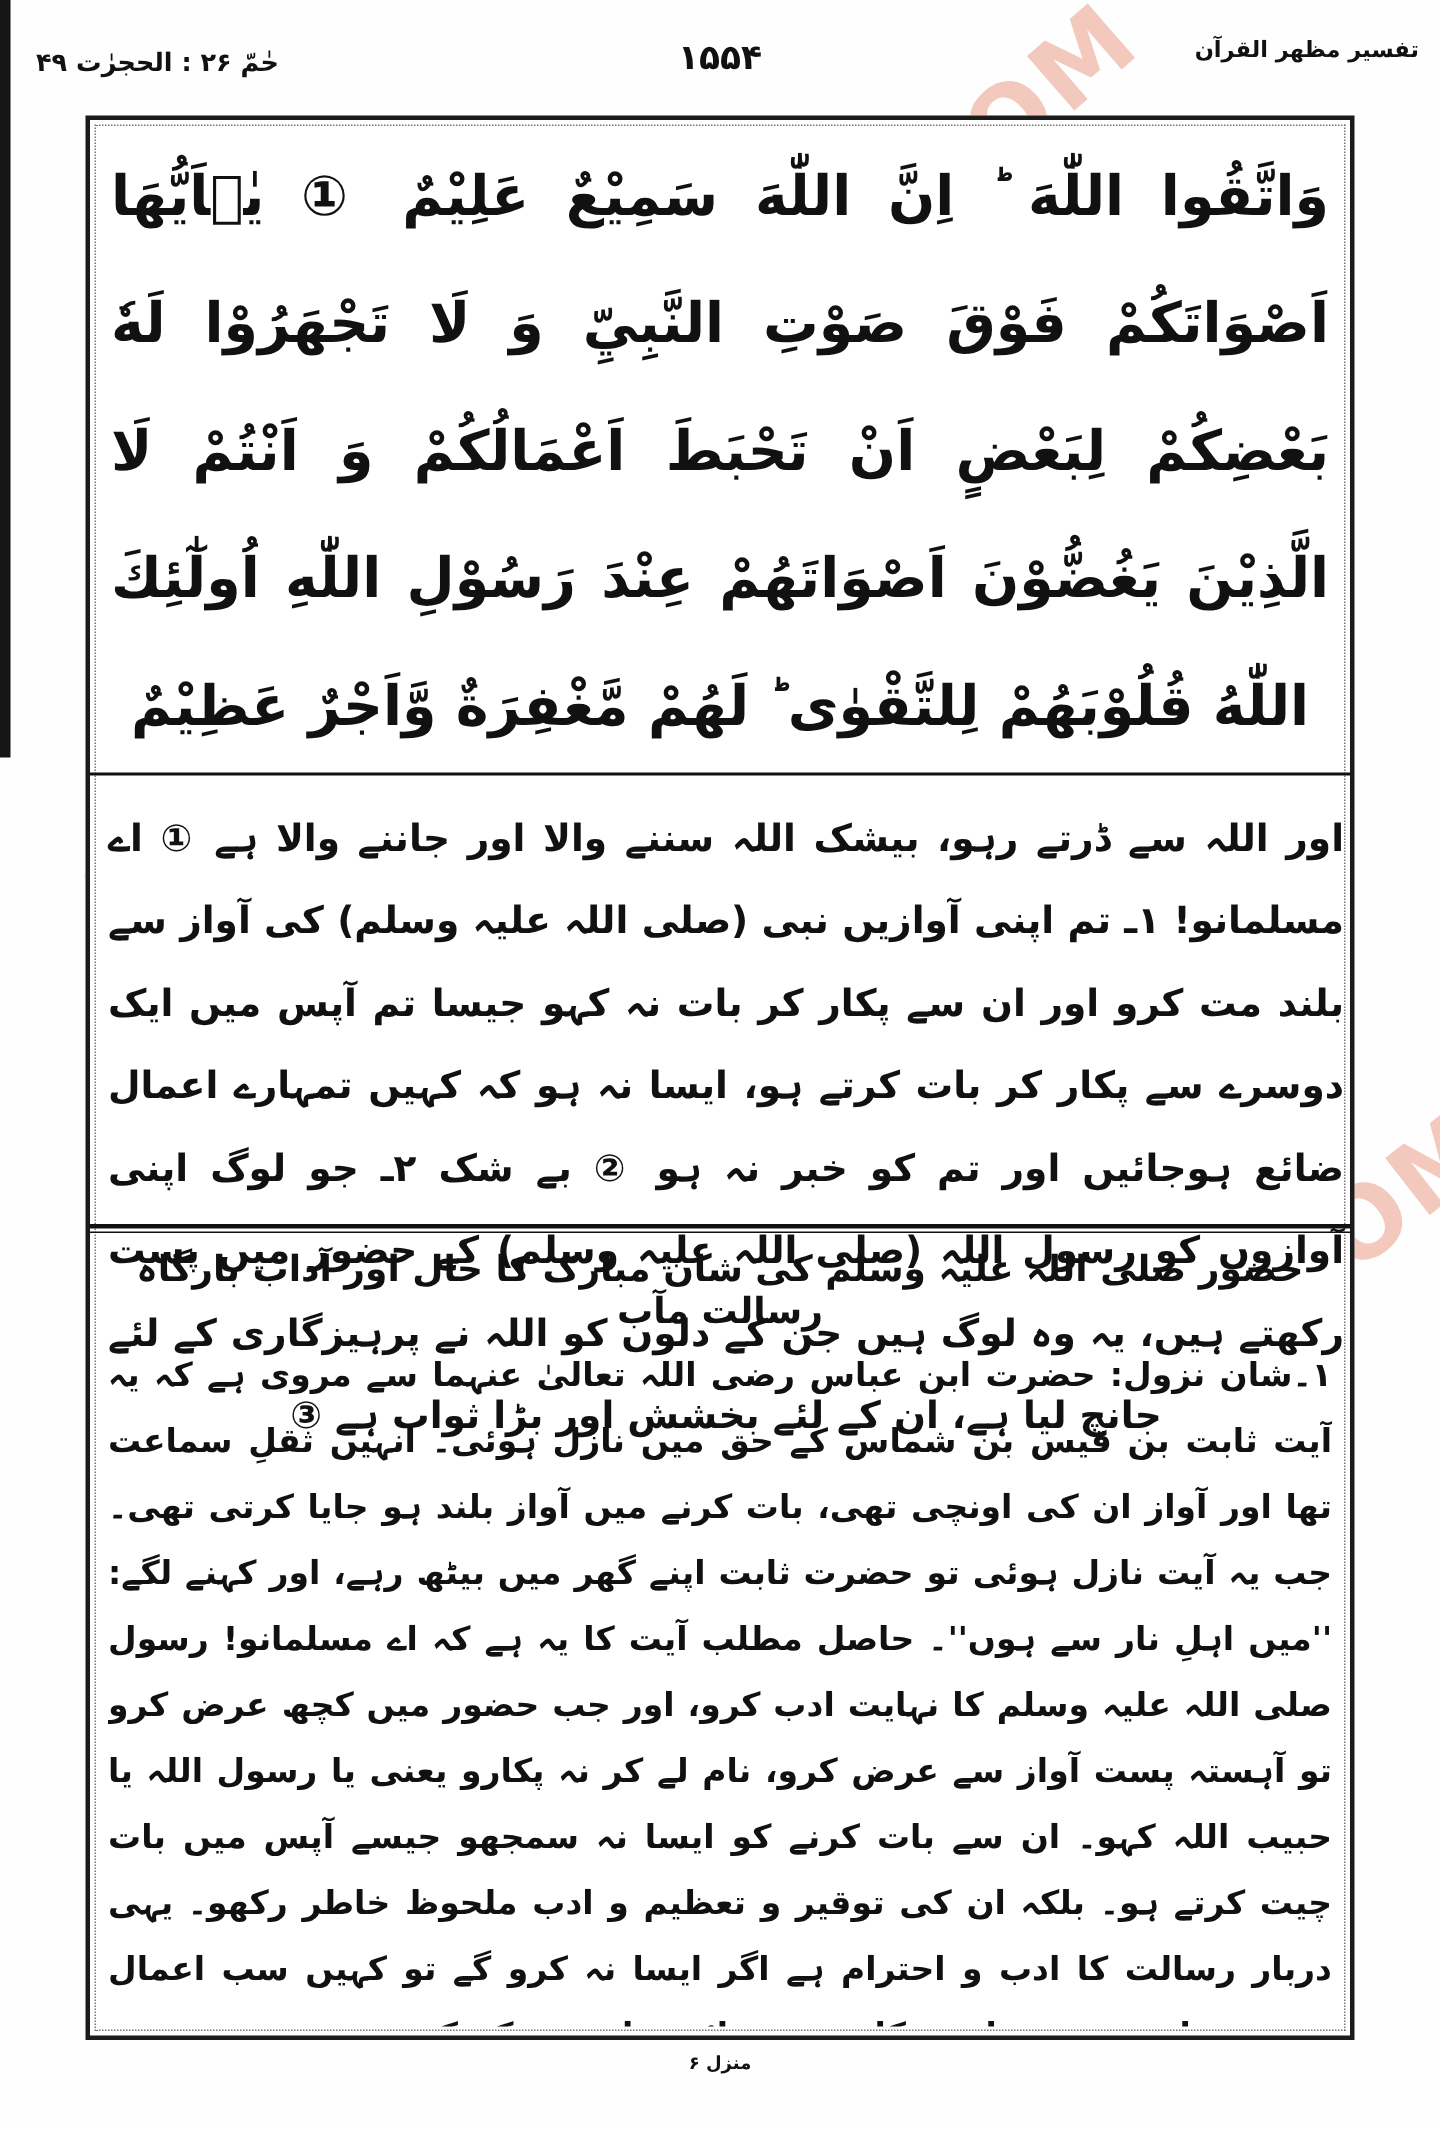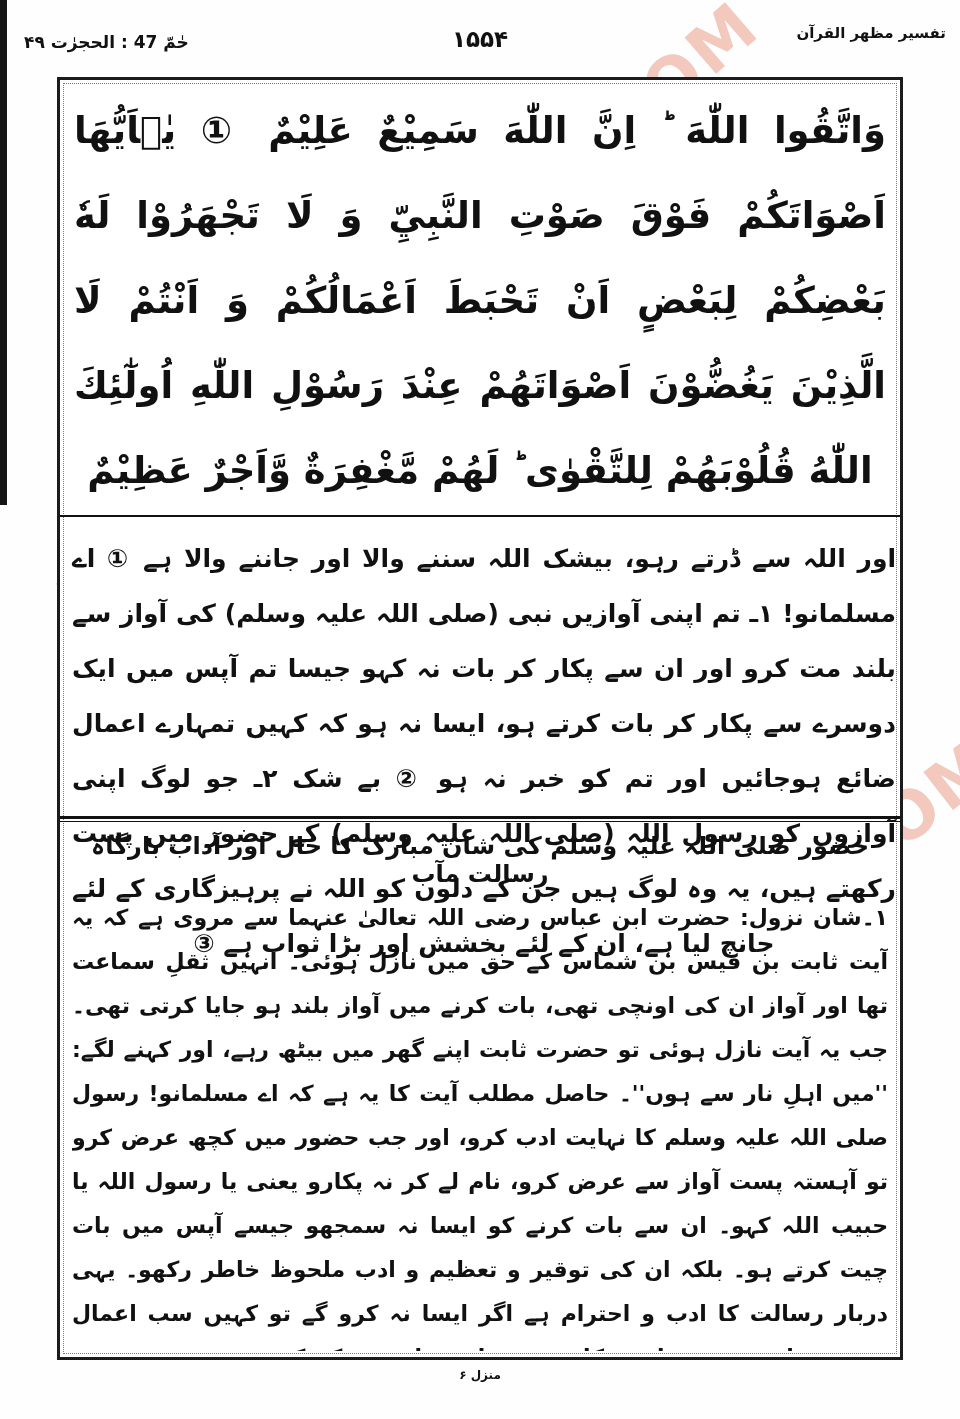--- a/index.html
+++ b/index.html
@@ -60,21 +60,21 @@
 <div class="page">
 
   <div class="wm wm1">WWW.ALMAZHAR.COM</div>
   <div class="wm wm2">WWW.ALMAZHAR.COM</div>
 
   <div class="scan-edge"></div>
 
   <div class="hdr">
     <span class="book-title">تفسير مظهر القرآن</span>
     <span class="page-num">۱۵۵۴</span>
-    <span class="juz-ref">حٰمّ 47 : الحجرٰت ۴۹</span>
+    <span class="juz-ref">حٰمّ ۲۶ : الحجرٰت ۴۹</span>
   </div>
 
   <div class="main-box">
     <div class="inner-border"></div>
 
     <div class="quran-sec">
       <div class="q-line">وَاتَّقُوا اللّٰهَ ؕ اِنَّ اللّٰهَ سَمِيْعٌ عَلِيْمٌ ① يٰۤاَيُّهَا الَّذِيْنَ اٰمَنُوْا لَا تَرْفَعُوْۤا</div>
       <div class="q-line">اَصْوَاتَكُمْ فَوْقَ صَوْتِ النَّبِيِّ وَ لَا تَجْهَرُوْا لَهٗ بِالْقَوْلِ كَجَهْرِ</div>
       <div class="q-line">بَعْضِكُمْ لِبَعْضٍ اَنْ تَحْبَطَ اَعْمَالُكُمْ وَ اَنْتُمْ لَا تَشْعُرُوْنَ ② اِنَّ</div>
       <div class="q-line">الَّذِيْنَ يَغُضُّوْنَ اَصْوَاتَهُمْ عِنْدَ رَسُوْلِ اللّٰهِ اُولٰٓئِكَ الَّذِيْنَ امْتَحَنَ</div>

